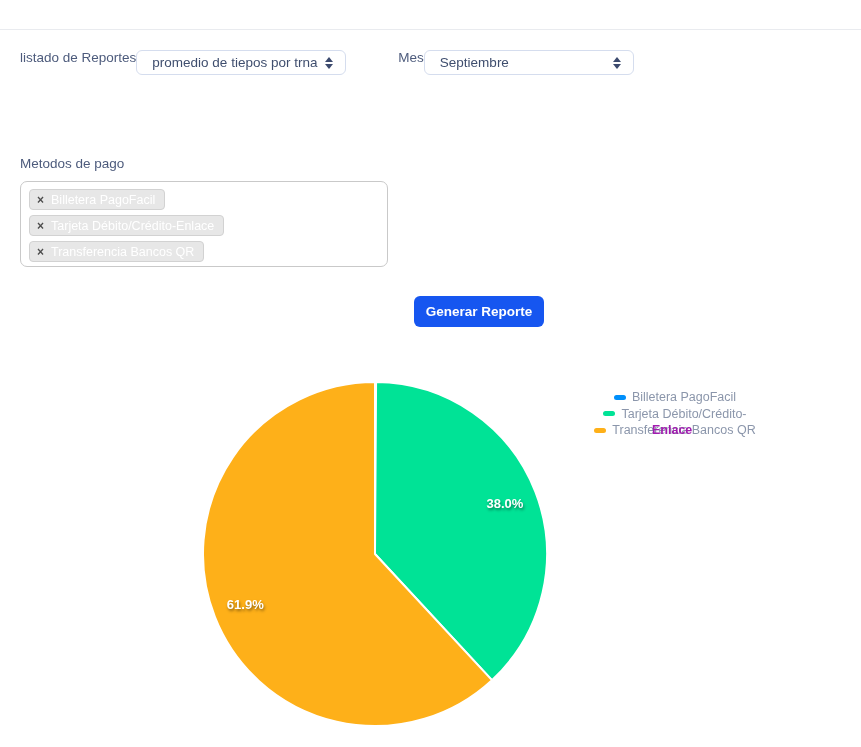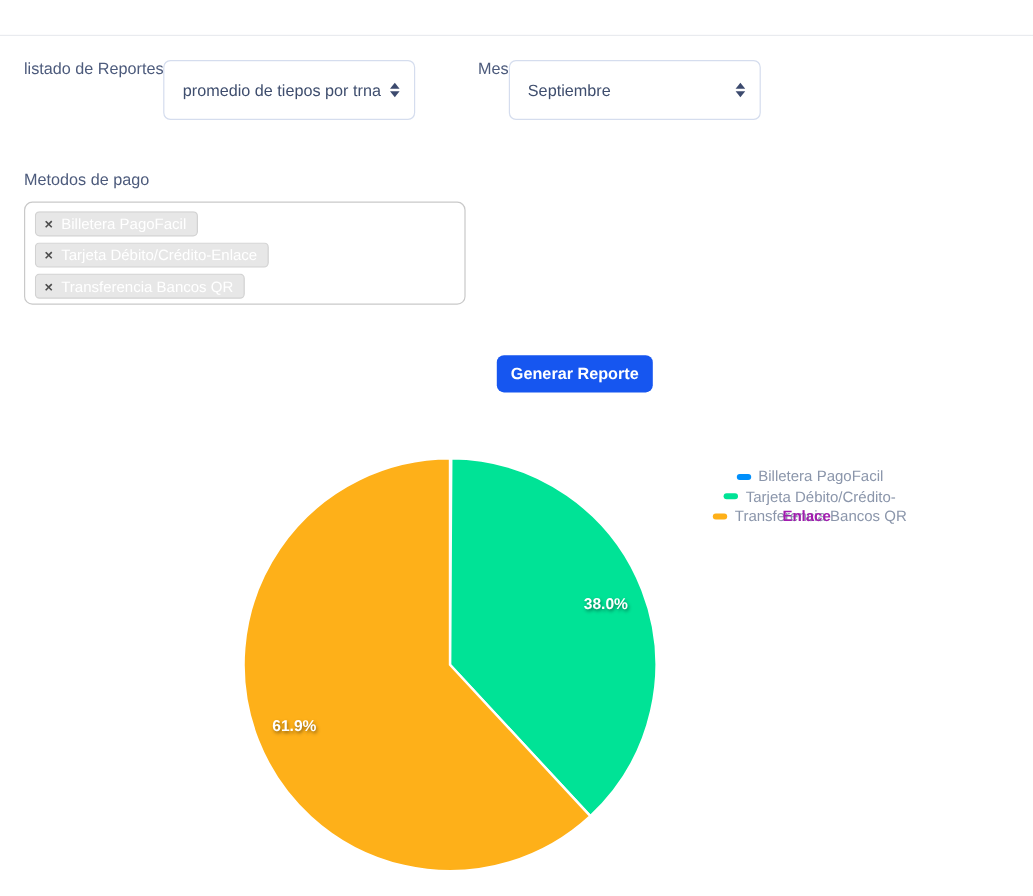--- a/index.html
+++ b/index.html
@@ -6,34 +6,34 @@
   html, body { width: 861px; height: 747px; background: #ffffff;
     font-family: "Liberation Sans", sans-serif; position: relative; overflow: hidden; }
 
   .top-divider { position: absolute; top: 29px; left: 0; width: 861px; height: 1px;
     background: #e9ebef; }
 
   
   .filters-row { position: absolute; top: 50px; left: 20px; display: flex; gap: 26px; }
   .field { display: flex; flex-direction: row; }
   .field-label { font-size: 13.5px; color: #4d5b7c; margin-bottom: 12px; }
-  .select-box { width: 210px; height: 50px; border: 1px solid #d5ddee; border-radius: 6px;
+  .select-box { width: 210px; height: 25px; border: 1px solid #d5ddee; border-radius: 6px;
     display: flex; align-items: center; padding: 0 12px 0 15px; cursor: pointer;
     background: #ffffff; }
   .select-value { flex: 1; font-size: 13.5px; color: #3f4e6e; white-space: nowrap;
     overflow: hidden; }
   .updown { display: flex; flex-direction: column; align-items: center; gap: 2px;
     margin-left: 4px; flex: none; }
   .updown .tri-up { width: 0; height: 0; border-left: 4px solid transparent;
     border-right: 4px solid transparent; border-bottom: 5px solid #3c4a6e; }
   .updown .tri-down { width: 0; height: 0; border-left: 4px solid transparent;
     border-right: 4px solid transparent; border-top: 5px solid #3c4a6e; }
 
   
-  .metodos { position: absolute; top: 141px; left: 20px; }
+  .metodos { position: absolute; top: 154px; left: 20px; }
   .multiselect-box { margin-top: 9px; width: 368px; height: 86px;
     border: 1px solid #c9c9c9; border-radius: 7px; padding: 7px 8px; background: #fff; }
   .tag { display: inline-flex; align-items: center; height: 21px; margin-bottom: 5px;
     background: #e7e7e7; border: 1px solid #d2d2d2; border-radius: 4px;
     padding: 0 9px 0 7px; font-size: 12.5px; color: #ffffff; clear: both; float: left; }
   .tag-row { display: block; overflow: hidden; }
   .tag .x { color: #4d4d4d; font-weight: 700; font-size: 12px; margin-right: 7px;
     cursor: pointer; line-height: 1; }
 
   

